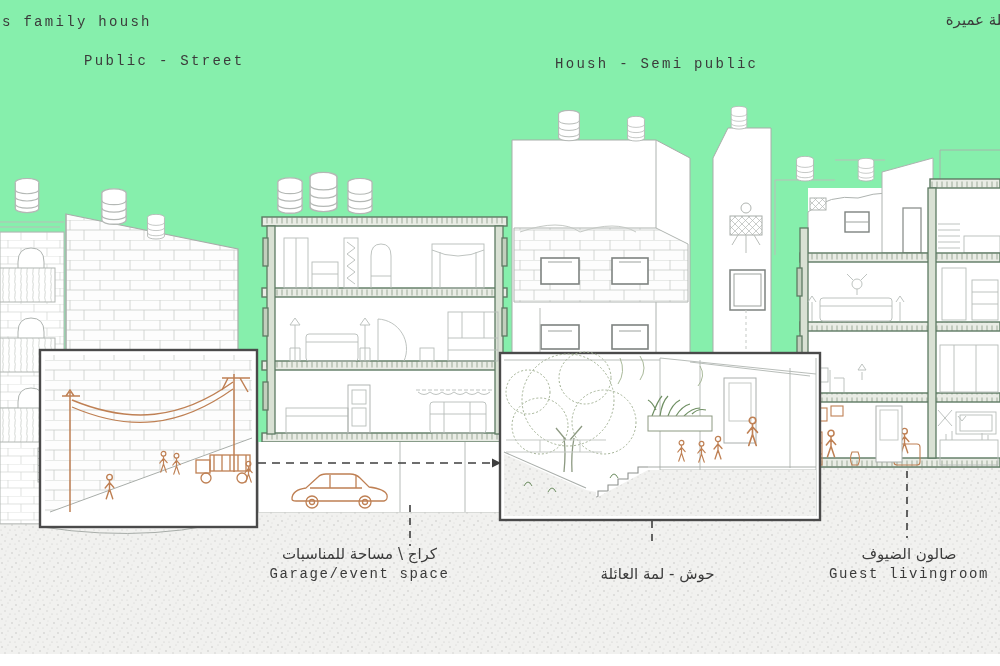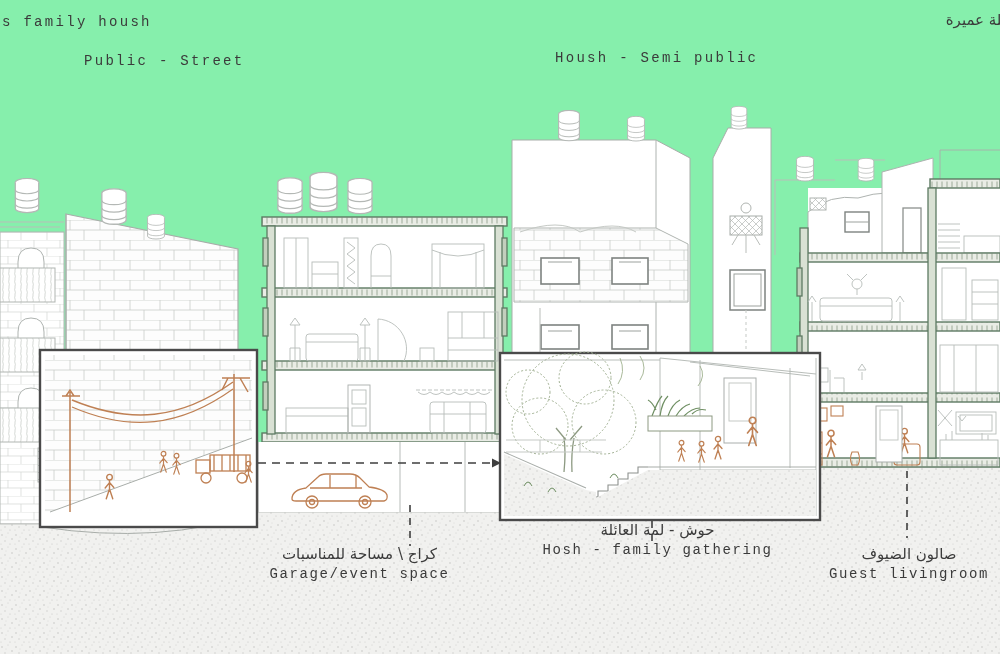--- a/index.html
+++ b/index.html
@@ -5,25 +5,25 @@
   html,body{margin:0;padding:0;background:#ffffff;}
   .canvas{position:relative;width:1000px;height:654px;background:#86efac;overflow:hidden;
           font-family:"Liberation Mono","DejaVu Sans Mono",monospace;color:#3b3b3b;}
   .canvas svg{position:absolute;left:0;top:0;}
   .t{position:absolute;white-space:nowrap;}
   .en{font-size:14px;letter-spacing:2.3px;}
   .ar{font-family:"DejaVu Sans",sans-serif;font-size:15px;letter-spacing:0.5px;direction:rtl;}
   .title-left{left:2px;top:14px;}
   .title-right{right:-6px;top:11px;}
   .zone-public{left:84px;top:53px;}
-  .zone-semi{left:555px;top:50px;}
+  .zone-semi{left:555px;top:56px;}
   .caption{position:absolute;text-align:center;line-height:20px;}
   .caption .en{letter-spacing:1.6px;}
   .cap-garage{left:227px;top:544px;width:265px;}
-  .cap-hosh{left:515px;top:520px;width:285px;}
+  .cap-hosh{left:515px;top:564px;width:285px;}
   .cap-guest{left:802px;top:544px;width:214px;}
 </style>
 </head>
 <body>
 
 <div class="canvas">
 
 <svg width="1000" height="666" viewBox="0 0 1000 666">
 <defs>
   <pattern id="stone" width="26" height="16" patternUnits="userSpaceOnUse">
@@ -375,20 +375,19 @@
 <div class="t ar title-right">نلة عميرة</div>
 <div class="t en zone-public">Public - Street</div>
 <div class="t en zone-semi">Housh - Semi public</div>
 
 <div class="caption cap-garage">
   <div class="ar">كراج \ مساحة للمناسبات</div>
   <div class="en">Garage/event space</div>
 </div>
 <div class="caption cap-hosh">
   <div class="ar">حوش - لمة العائلة</div>
-  <div class="en">Hosh - family gathering</div>
 </div>
 <div class="caption cap-guest">
   <div class="ar">صالون الضيوف</div>
   <div class="en">Guest livingroom</div>
 </div>
 
 </div>
 
 </body></html>

